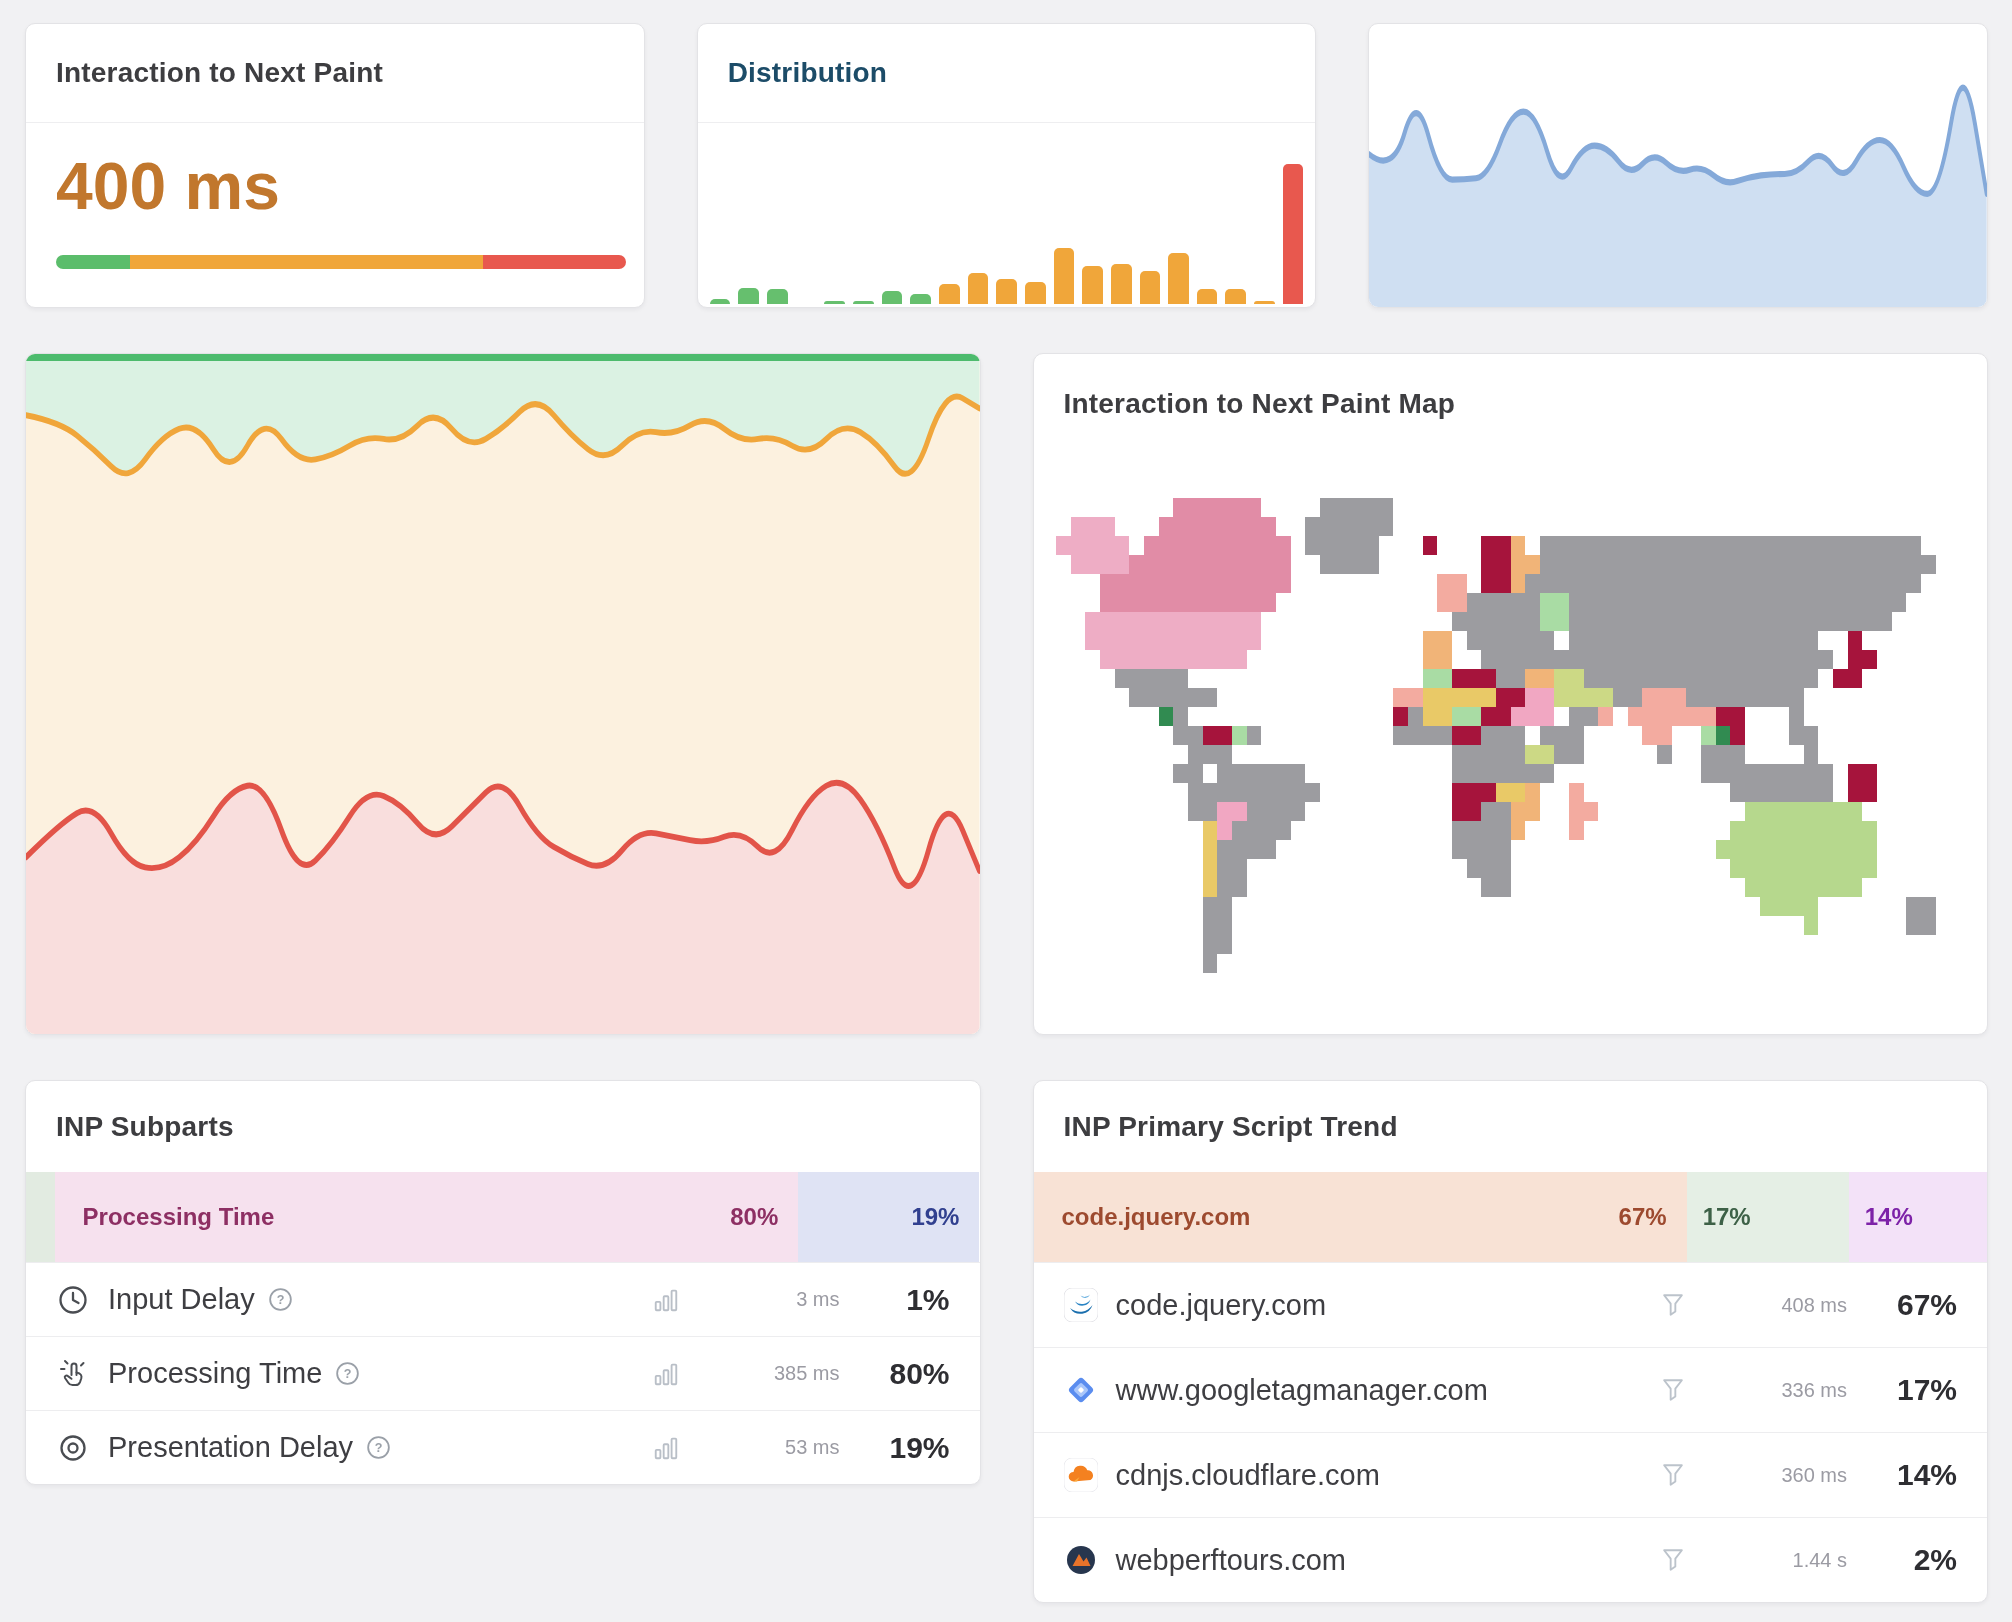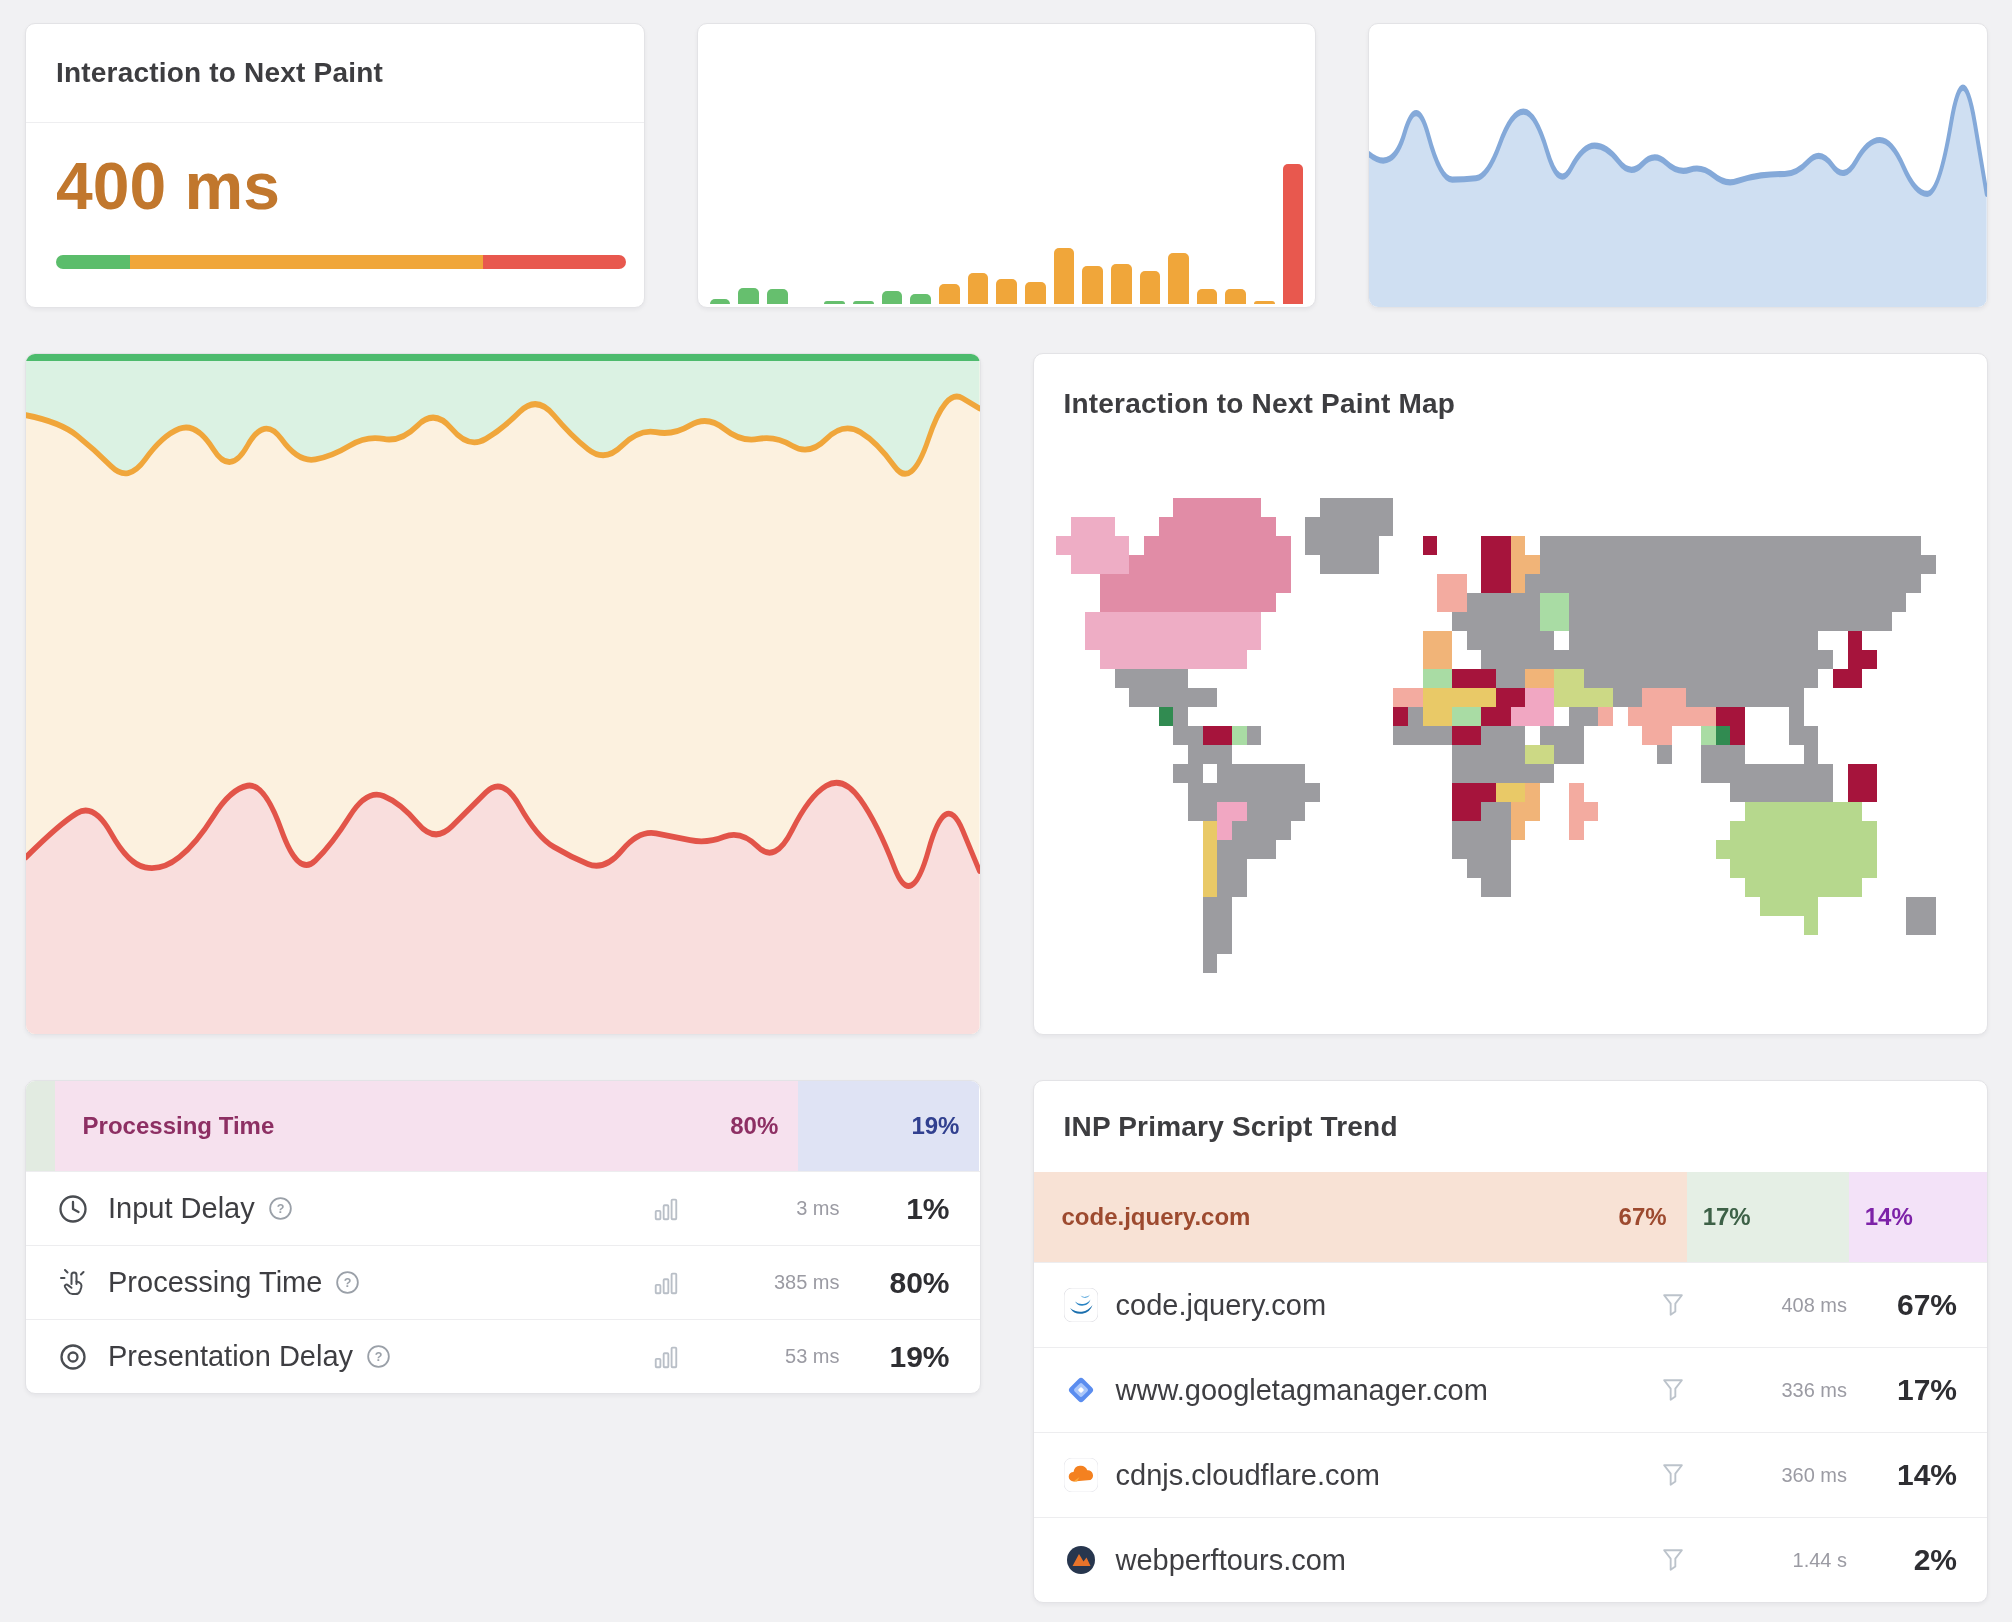--- a/index.html
+++ b/index.html
@@ -84,20 +84,23 @@
       <div class="big-value">400 ms</div>
       <div class="pill-bar" id="inpBar">
           <div class="pill-seg" style="width: 13%; background: rgb(91, 189, 107);"></div>
           <div class="pill-seg" style="width: 62%; background: rgb(240, 166, 58);"></div>
           <div class="pill-seg" style="width: 25%; background: rgb(232, 88, 78);"></div>
         </div>
     </div>
   </section>
 
   <section class="card">
+    <header>
+      <h2 class="link">Distribution</h2>
+    </header>
     <div class="hist" id="hist">
         <div class="bar" style="height: 5.5px; background: rgb(102, 191, 110);"></div>
         <div class="bar" style="height: 16.4px; background: rgb(102, 191, 110);"></div>
         <div class="bar" style="height: 14.6px; background: rgb(102, 191, 110);"></div>
         <div class="bar" style="height: 0px; background: transparent;"></div>
         <div class="bar" style="height: 2.7px; background: rgb(102, 191, 110);"></div>
         <div class="bar" style="height: 2.7px; background: rgb(102, 191, 110);"></div>
         <div class="bar" style="height: 12.7px; background: rgb(102, 191, 110);"></div>
         <div class="bar" style="height: 10px; background: rgb(102, 191, 110);"></div>
         <div class="bar" style="height: 20px; background: rgb(240, 166, 58);"></div>
@@ -1860,20 +1863,23 @@
           <div class="map-cell"></div>
           <div class="map-cell"></div>
           <div class="map-cell"></div>
         </div>
       </div>
   </section>
 </div>
 
 <div class="row bottom">
   <section class="card">
+    <header>
+      <h2>INP Subparts</h2>
+    </header>
     <div class="summary-bar" id="subpartsBar">
         <div class="seg" style="width: 3%; background: rgb(226, 235, 225); color: rgb(61, 97, 71);"></div>
         <div class="seg" style="width: 78%; background: rgb(246, 225, 238); color: rgb(141, 47, 99);">
           <span class="lbl">Processing Time</span>
           <span class="val-right">80%</span>
         </div>
         <div class="seg" style="width: 19%; background: rgb(223, 227, 244); color: rgb(49, 64, 143);">
           <span class="val-right">19%</span>
         </div>
       </div>

